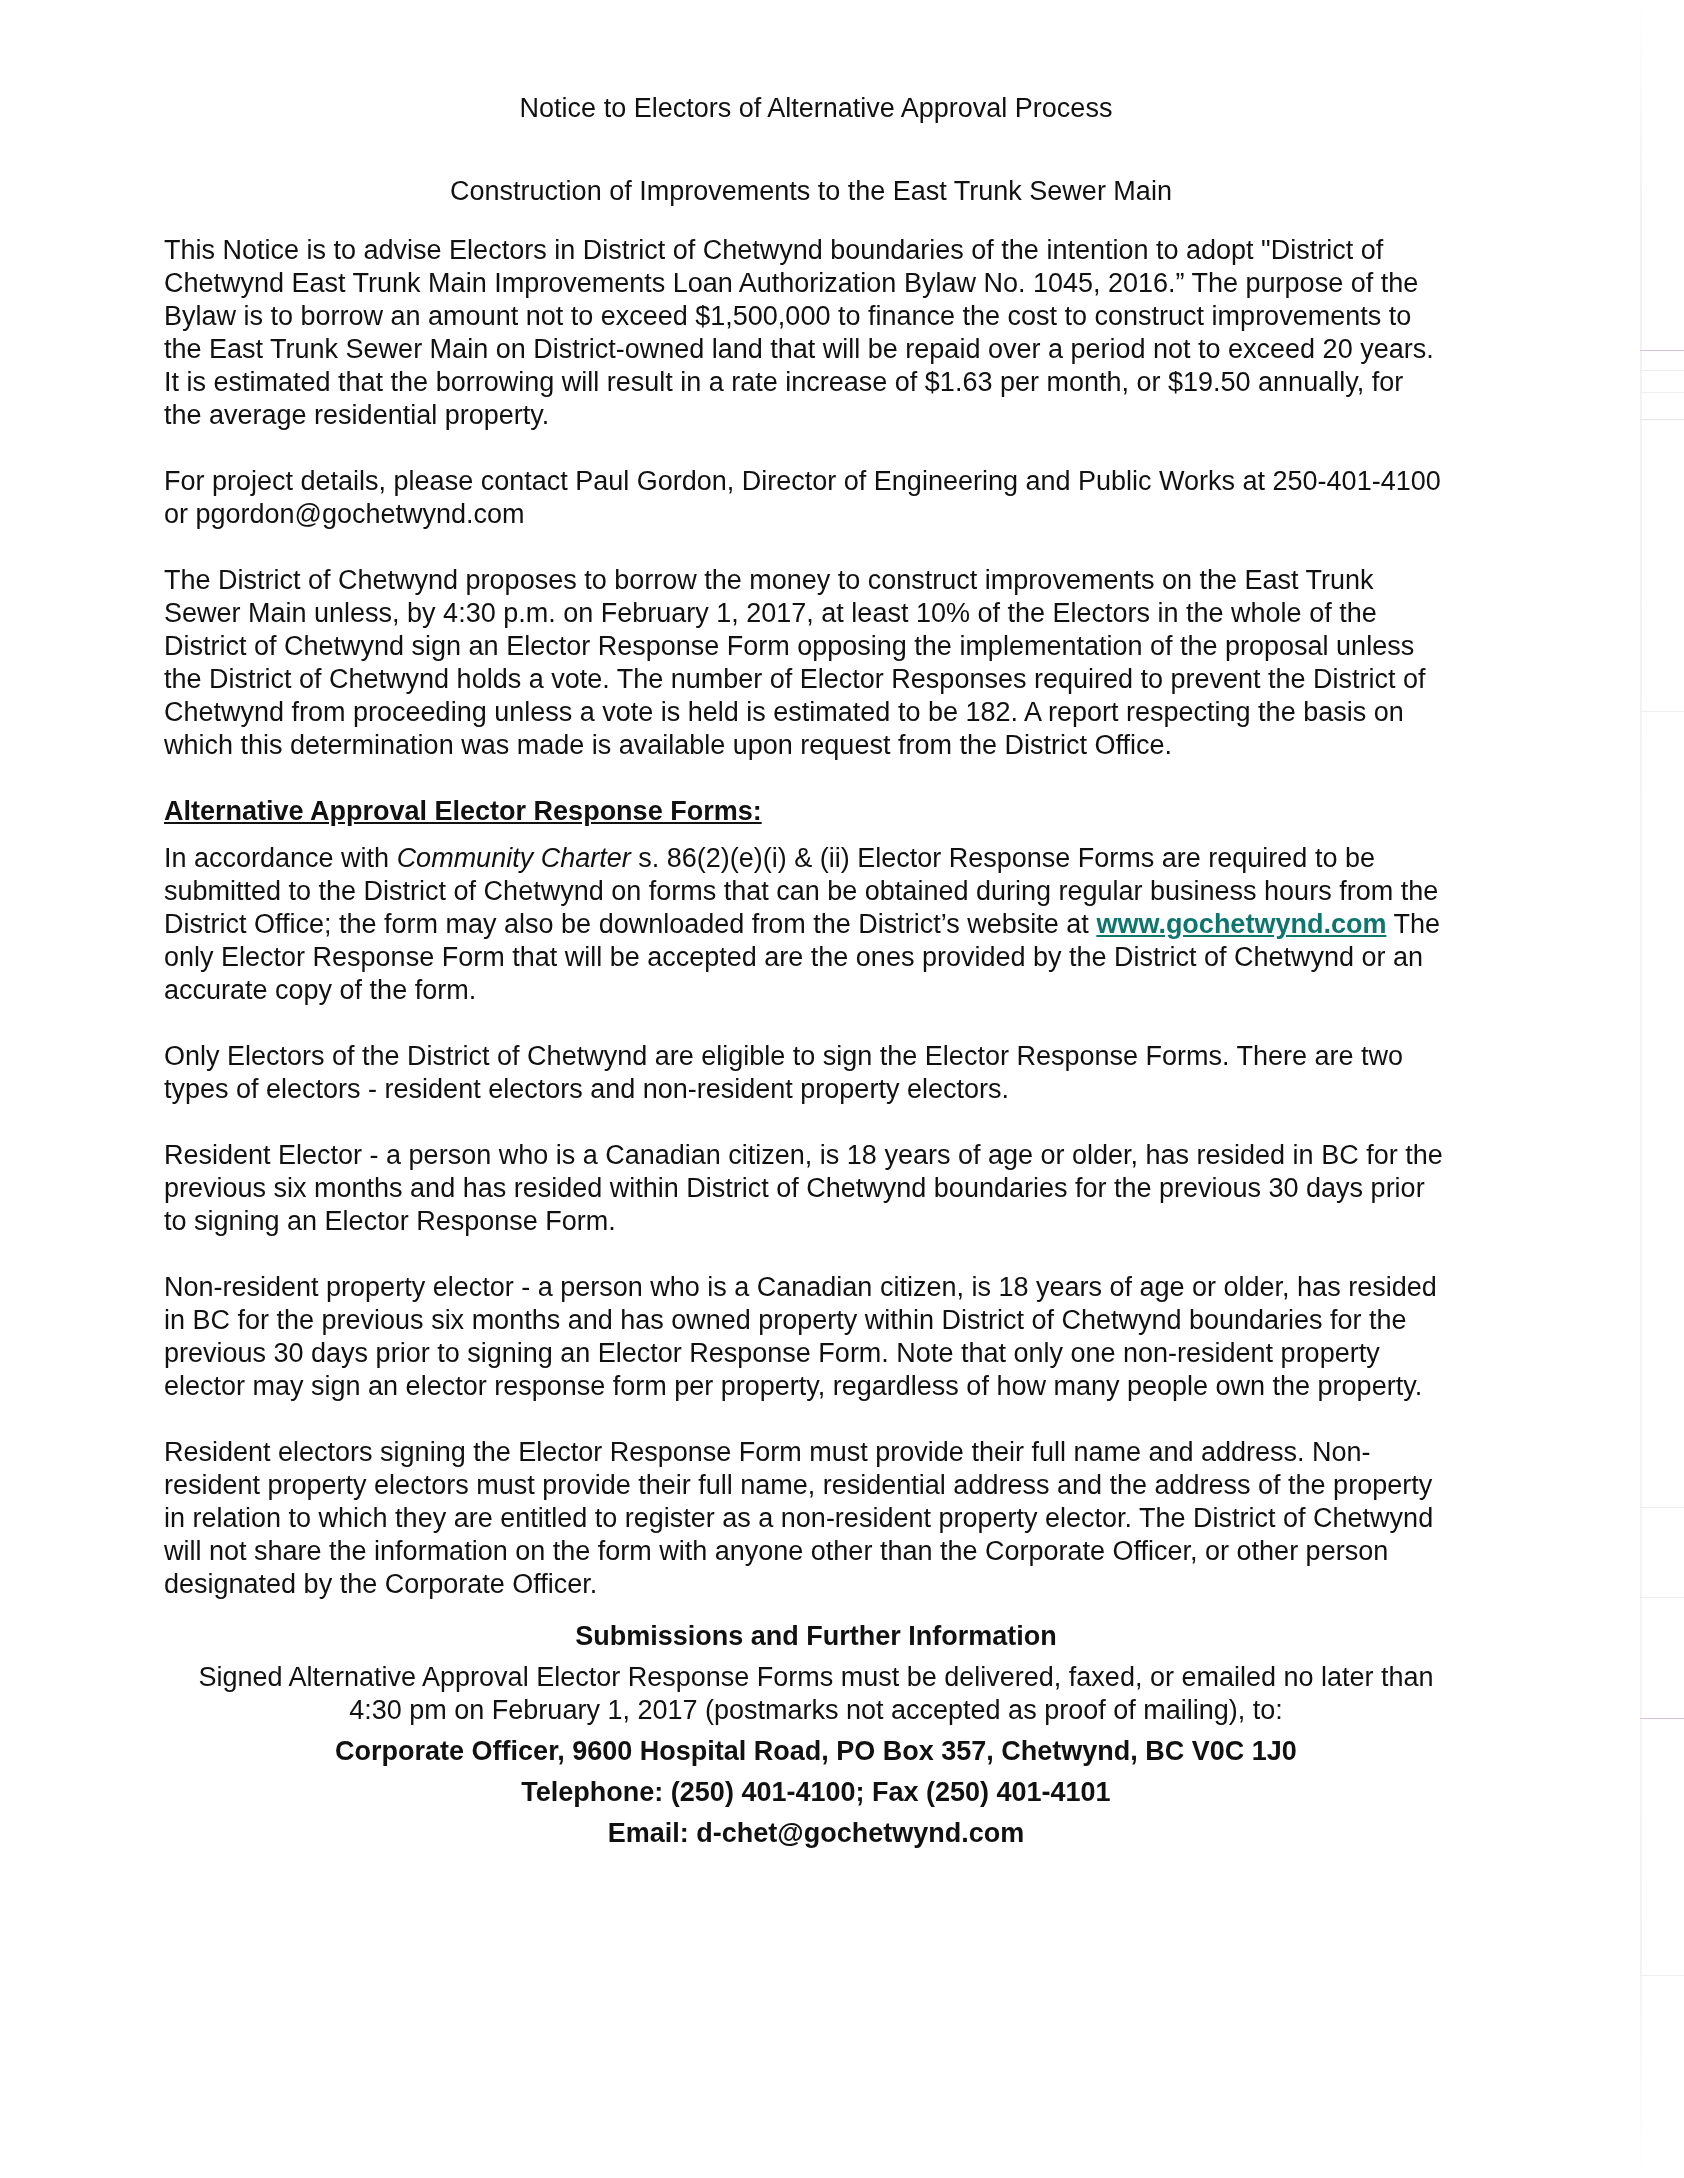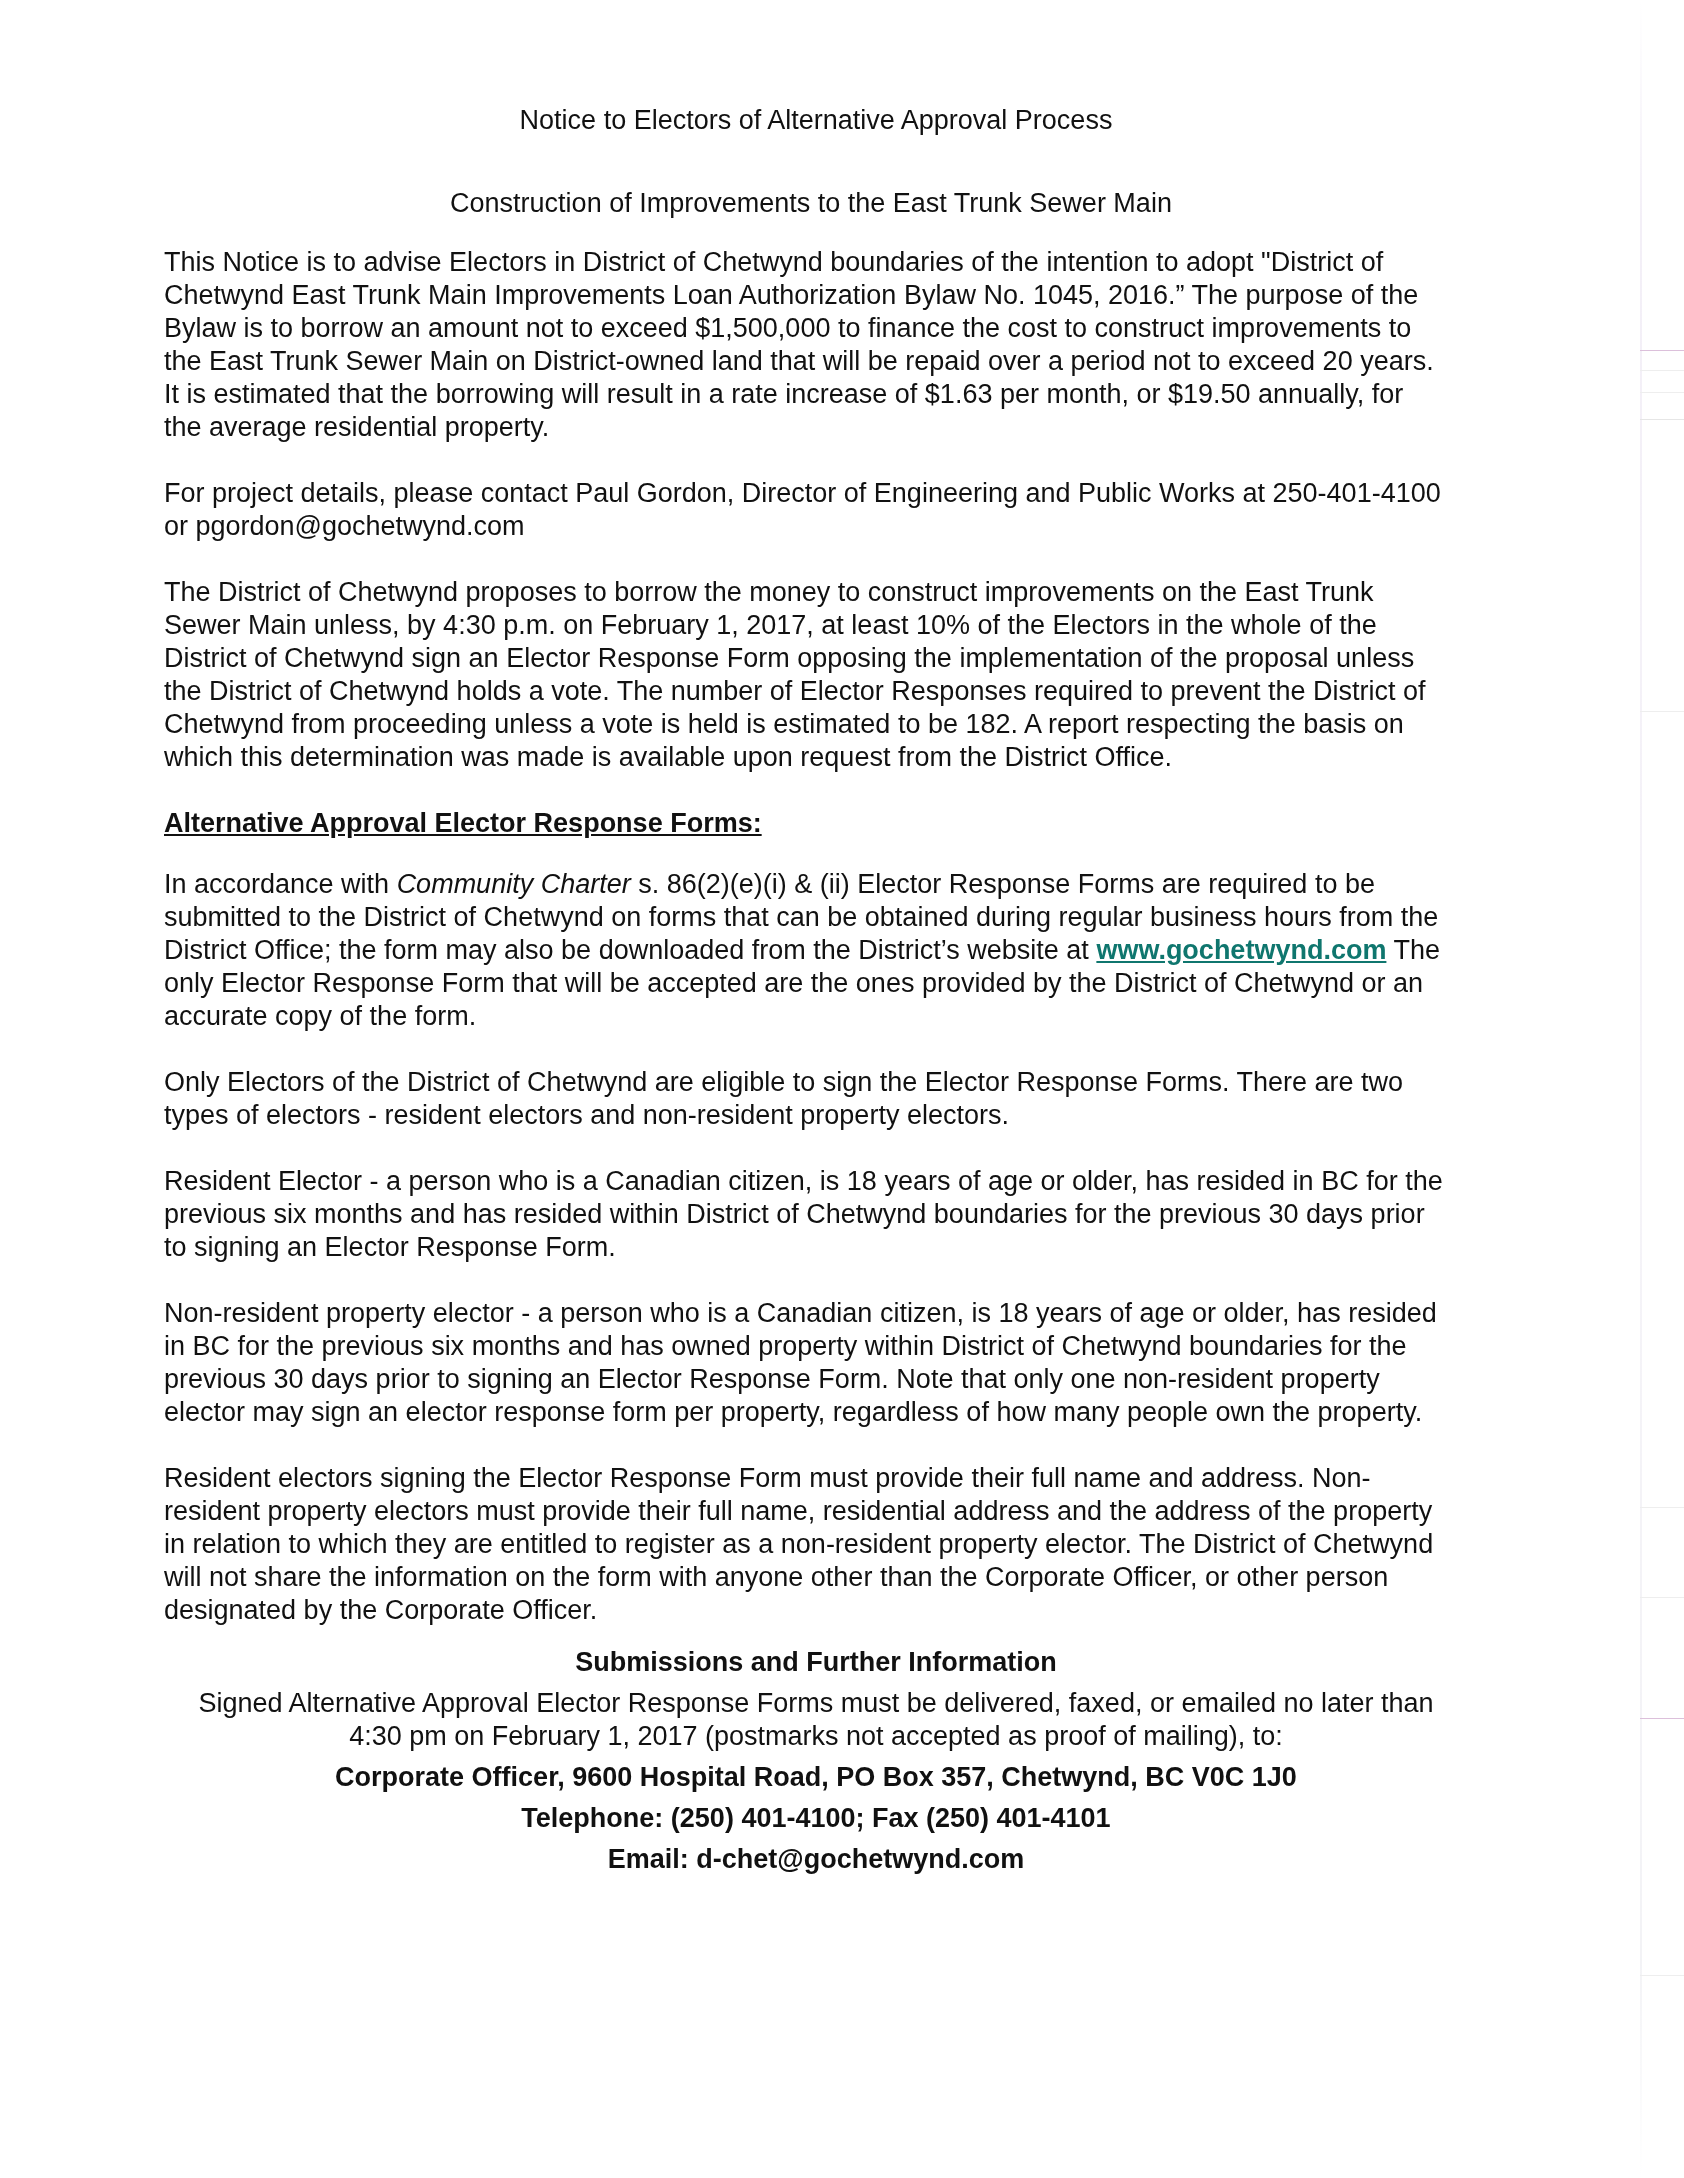--- a/index.html
+++ b/index.html
@@ -11,21 +11,21 @@
       width: 1685px;
       height: 2178px;
       position: relative;
       overflow: hidden;
       font-family: "Liberation Sans", sans-serif;
       color: #111111;
     }
     .page {
       position: absolute;
       left: 164px;
-      top: 104px;
+      top: 92px;
       width: 1284px;
       font-size: 27px;
       line-height: 33px;
     }
     .notice-title {
       text-align: center;
       margin: 0 0 50px 0;
       padding-left: 20px;
       font-weight: normal;
       font-size: 27px;
@@ -36,21 +36,21 @@
       margin: 0 0 26px 0;
       padding-left: 10px;
       font-size: 27px;
     }
     p {
       margin: 0 0 33px 0;
     }
     .section-heading {
       font-weight: bold;
       text-decoration: underline;
-      margin: 0 0 28px 0;
+      margin: 0 0 14px 0;
     }
     .link {
       color: #0f766e;
       text-decoration: underline;
       font-weight: bold;
     }
     .centered {
       text-align: center;
       margin: 8px;
       padding-left: 20px;

